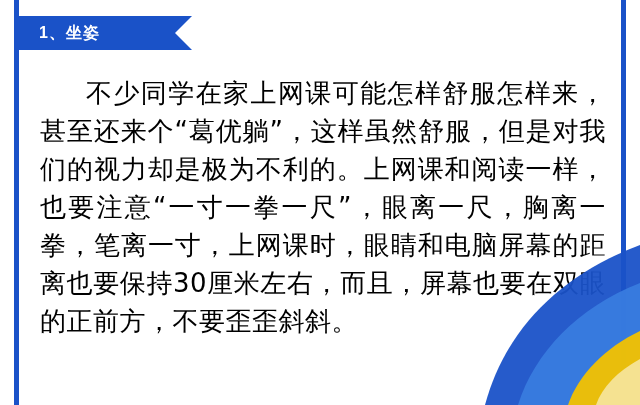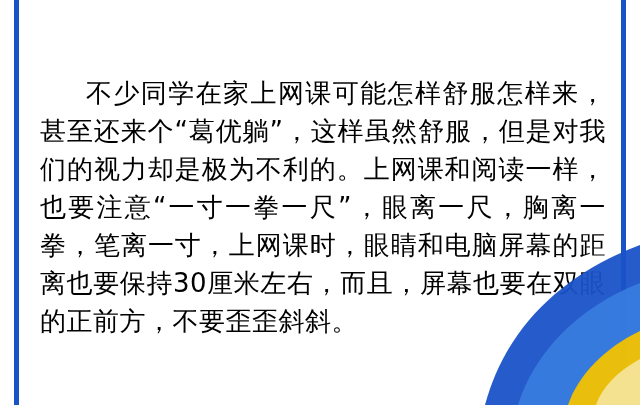--- a/index.html
+++ b/index.html
@@ -103,20 +103,23 @@
   }
 </style>
 </head>
 <body>
 
 <div class="page">
 
   <div class="left-rail"></div>
   <div class="right-rail"></div>
 
+  <div class="title-banner">
+    <span class="title-text">1、坐姿</span>
+  </div>
 
   <div class="body-wrap">
     <p class="paragraph">不少同学在家上网课可能怎样舒服怎样来，甚至还来个“葛优躺”，这样虽然舒服，但是对我们的视力却是极为不利的。上网课和阅读一样，也要注意“一寸一拳一尺”，眼离一尺，胸离一拳，笔离一寸，上网课时，眼睛和电脑屏幕的距离也要保持30厘米左右，而且，屏幕也要在双眼的正前方，不要歪歪斜斜。</p>
   </div>
 
   <div class="corner-deco">
     <svg width="230" height="170" viewBox="0 0 230 170" xmlns="http://www.w3.org/2000/svg">
       <path d="M230 10 C 150 40, 95 95, 75 170 L 230 170 Z" fill="#1a52c8" opacity="0.95"></path>
       <path d="M230 48 C 168 72, 124 118, 108 170 L 230 170 Z" fill="#3a7de0" opacity="0.9"></path>
       <path d="M230 96 C 196 112, 168 140, 158 170 L 230 170 Z" fill="#f2c200" opacity="0.95"></path>

